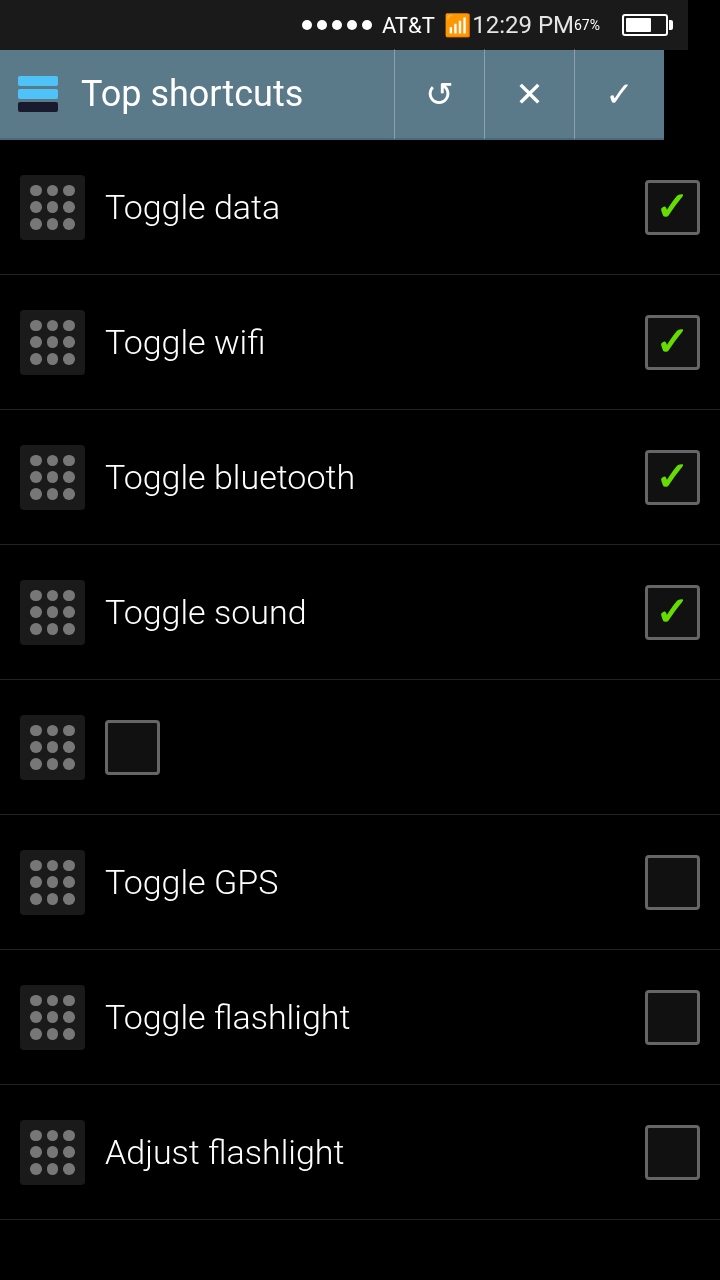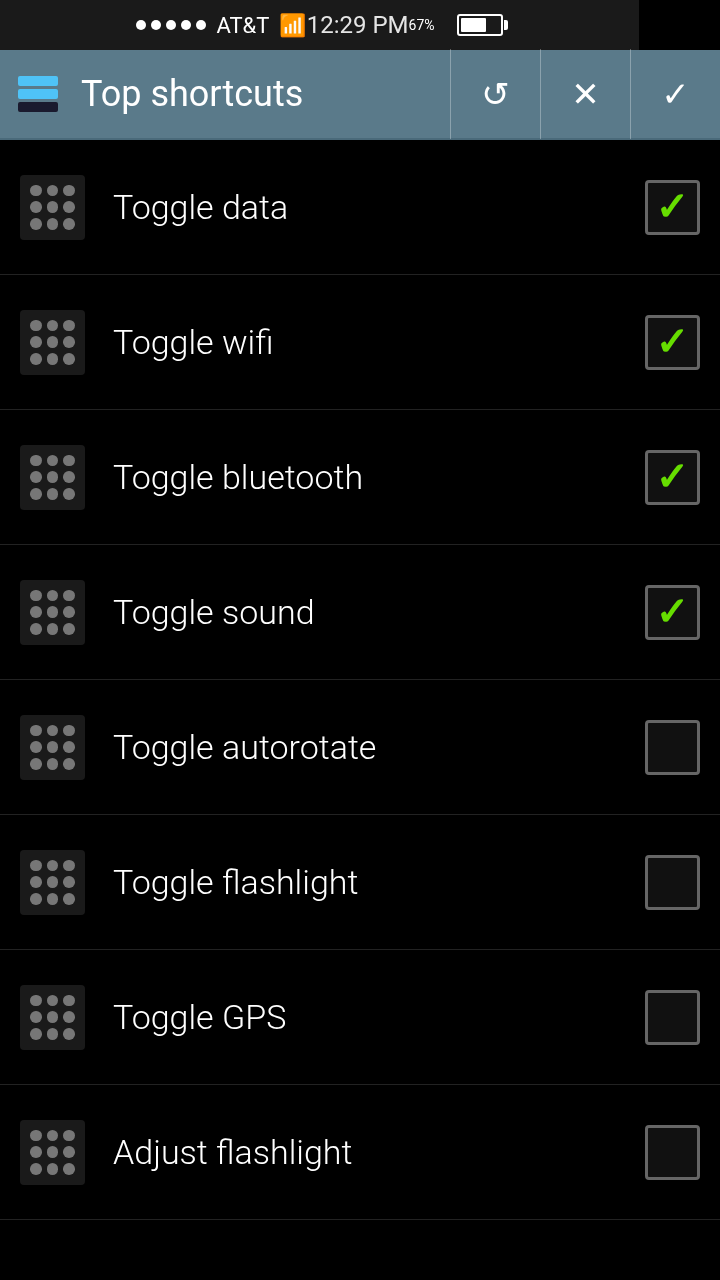--- a/index.html
+++ b/index.html
@@ -9,26 +9,26 @@
       width: 720px;
       min-height: 1280px;
       background: #000;
       font-family: 'Roboto', Arial, sans-serif;
       color: #fff;
       overflow-x: hidden;
     }
 
     
     .status-bar {
-      width: 639px;
+      width: 688px;
       height: 50px;
       background: #1a1a1a;
       display: flex;
       align-items: center;
-      justify-content: center;
+      justify-content: flex-end;
       padding: 0 20px;
       font-size: 22px;
     }
     .status-bar-left {
       display: flex;
       align-items: center;
       gap: 10px;
     }
     .signal-dots {
       display: flex;
@@ -87,21 +87,21 @@
     }
     .battery-fill {
       height: 100%;
       background: #fff;
       width: 67%;
       border-radius: 1px;
     }
 
     
     .toolbar {
-      width: 720px;
+      width: 664px;
       height: 90px;
       background: #5a7a8a;
       display: flex;
       align-items: center;
       border-bottom: 2px solid #4a6a7a;
     }
     .toolbar-left {
       display: flex;
       align-items: center;
       flex: 1;
@@ -160,21 +160,21 @@
     .list-container {
       width: 720px;
       background: #000;
     }
     .list-item {
       display: flex;
       align-items: center;
       height: 135px;
       border-bottom: 1px solid #222;
       padding: 0 20px;
-      gap: 8px;
+      gap: 0;
     }
     .drag-handle {
       width: 65px;
       height: 65px;
       background: #1a1a1a;
       border-radius: 4px;
       display: grid;
       grid-template-columns: repeat(3, 1fr);
       gap: 5px;
       padding: 10px;
@@ -339,21 +339,35 @@
         <div class="drag-dot"></div>
         <div class="drag-dot"></div>
         <div class="drag-dot"></div>
         <div class="drag-dot"></div>
         <div class="drag-dot"></div>
         <div class="drag-dot"></div>
         <div class="drag-dot"></div>
         <div class="drag-dot"></div>
         <div class="drag-dot"></div>
       </div>
-      <span class="item-label">Toggle autorotate</span>
+      <div class="checkbox"></div>
+    </div>
+    <div class="list-item">
+      <div class="drag-handle">
+        <div class="drag-dot"></div>
+        <div class="drag-dot"></div>
+        <div class="drag-dot"></div>
+        <div class="drag-dot"></div>
+        <div class="drag-dot"></div>
+        <div class="drag-dot"></div>
+        <div class="drag-dot"></div>
+        <div class="drag-dot"></div>
+        <div class="drag-dot"></div>
+      </div>
+      <span class="item-label">Toggle GPS</span>
       <div class="checkbox"></div>
     </div>
     <div class="list-item">
       <div class="drag-handle">
         <div class="drag-dot"></div>
         <div class="drag-dot"></div>
         <div class="drag-dot"></div>
         <div class="drag-dot"></div>
         <div class="drag-dot"></div>
         <div class="drag-dot"></div>
@@ -369,31 +383,16 @@
         <div class="drag-dot"></div>
         <div class="drag-dot"></div>
         <div class="drag-dot"></div>
         <div class="drag-dot"></div>
         <div class="drag-dot"></div>
         <div class="drag-dot"></div>
         <div class="drag-dot"></div>
         <div class="drag-dot"></div>
         <div class="drag-dot"></div>
       </div>
-      <span class="item-label">Toggle GPS</span>
-      <div class="checkbox"></div>
-    </div>
-    <div class="list-item">
-      <div class="drag-handle">
-        <div class="drag-dot"></div>
-        <div class="drag-dot"></div>
-        <div class="drag-dot"></div>
-        <div class="drag-dot"></div>
-        <div class="drag-dot"></div>
-        <div class="drag-dot"></div>
-        <div class="drag-dot"></div>
-        <div class="drag-dot"></div>
-        <div class="drag-dot"></div>
-      </div>
       <span class="item-label">Adjust flashlight</span>
       <div class="checkbox"></div>
     </div>
   </div>
 
 </body></html>

